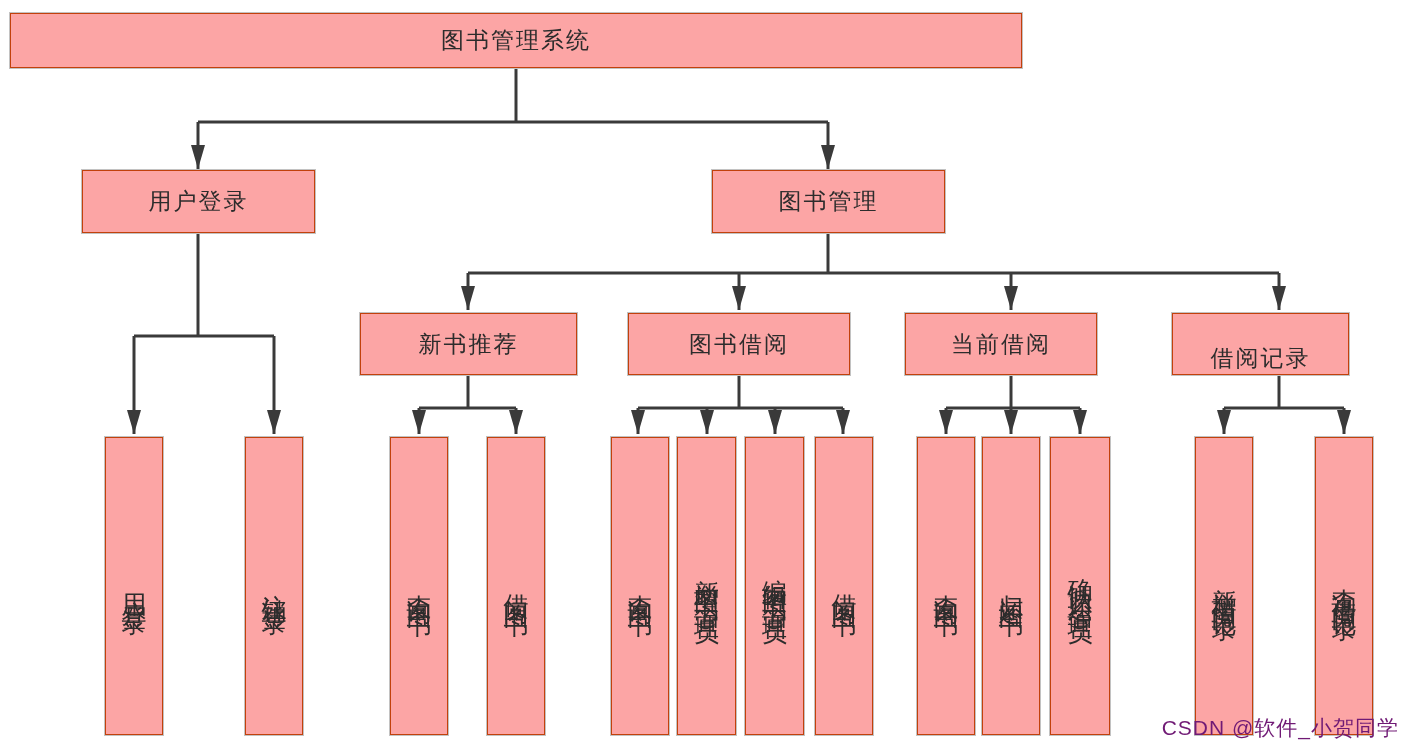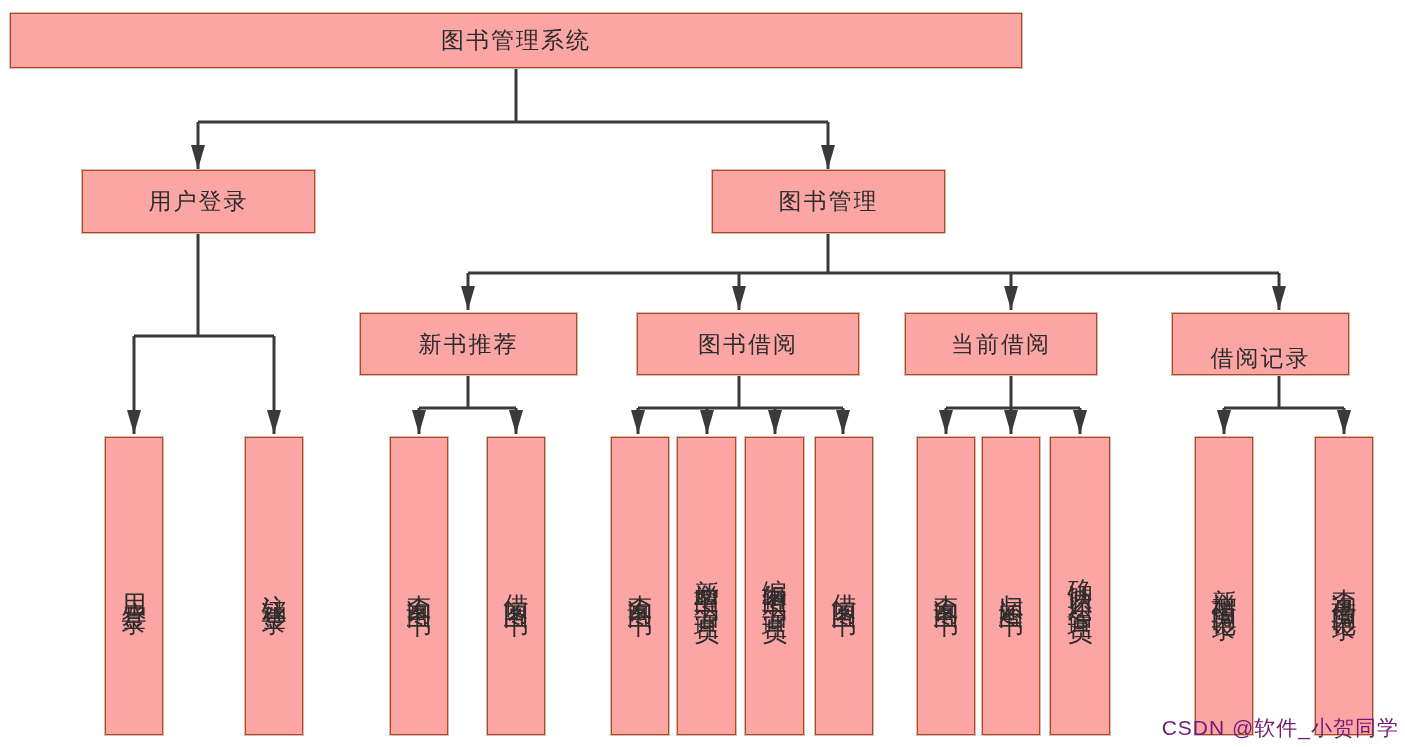--- a/index.html
+++ b/index.html
@@ -100,21 +100,21 @@
 <div class="box" style="left:82px; top:170px; width:233px; height:63px;">
   <span class="h-label">用户登录</span>
 </div>
 <div class="box" style="left:712px; top:170px; width:233px; height:63px;">
   <span class="h-label">图书管理</span>
 </div>
 
 <div class="box" style="left:360px; top:313px; width:217px; height:62px;justify-content:center;">
   <span class="h-label">新书推荐</span>
 </div>
-<div class="box" style="left:628px; top:313px; width:222px; height:62px;margin-left:9px;">
+<div class="box" style="left:628px; top:313px; width:222px; height:62px;">
   <span class="h-label">图书借阅</span>
 </div>
 <div class="box" style="left:905px; top:313px; width:192px; height:62px;">
   <span class="h-label">当前借阅</span>
 </div>
 <div class="box" style="left:1172px; top:313px; width:177px; height:62px;align-items:flex-end;">
   <span class="h-label">借阅记录</span>
 </div>
 
 <div class="box leaf" style="left:105px; top:437px; width:58px; height:298px;">

